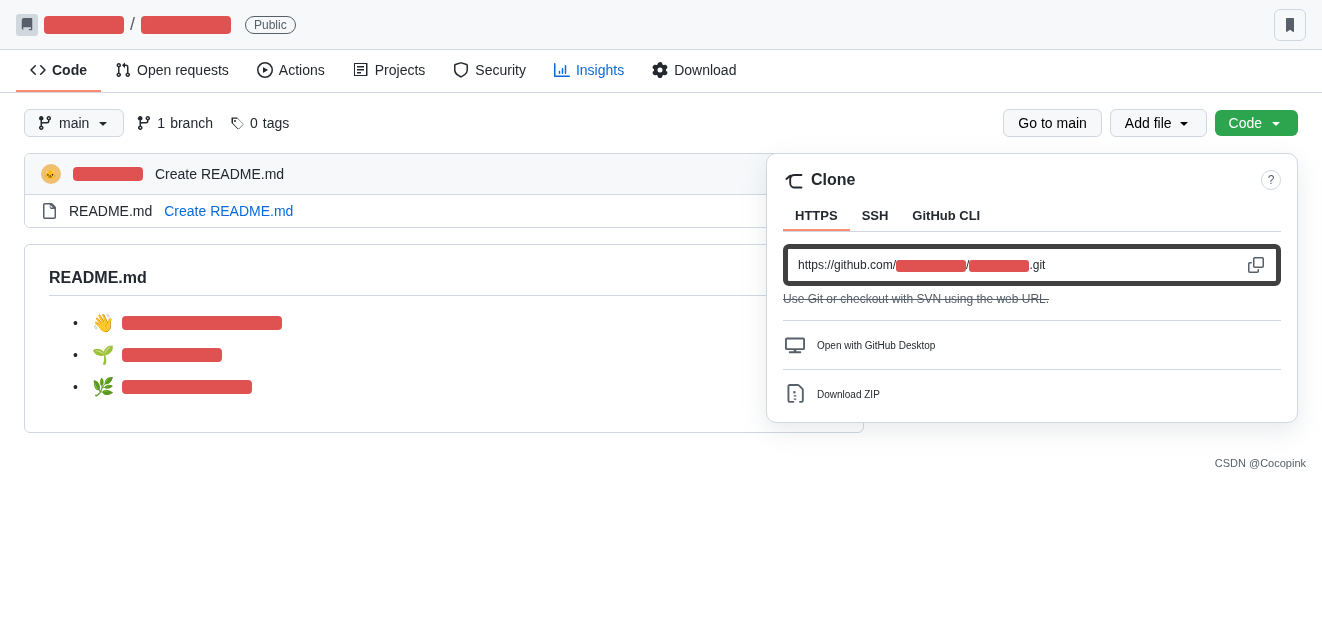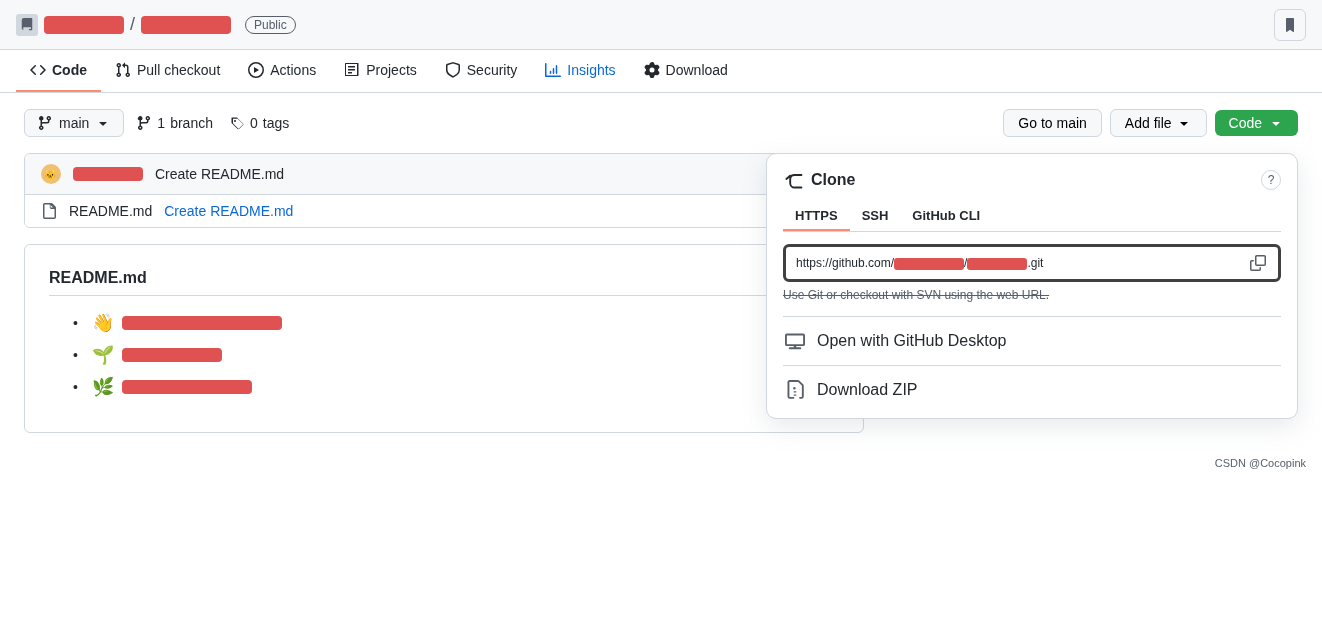--- a/index.html
+++ b/index.html
@@ -300,21 +300,21 @@
       color: #24292f;
       border-bottom: 2px solid transparent;
     }
     .clone-tab.active {
       border-bottom: 2px solid #fd8c73;
       color: #24292f;
     }
     .clone-url-box {
       display: flex;
       align-items: center;
-      border: 3px solid #404040;
+      border: 5px solid #404040;
       border-radius: 6px;
       padding: 6px 10px;
       margin-bottom: 6px;
       background: #fff;
       gap: 8px;
       justify-content: space-between;
     }
     .clone-url-text {
       flex: 1;
       font-size: 12px;
@@ -343,21 +343,21 @@
       margin-bottom: 14px;
       text-decoration: line-through;
     }
     .clone-action {
       display: flex;
       align-items: center;
       gap: 10px;
       padding: 12px 0;
       border-top: 1px solid #d0d7de;
       cursor: pointer;
-      font-size: 16px;
+      font-size: 10px;
       font-weight: 500;
     }
     .clone-action-icon {
       width: 24px; height: 24px;
       display: flex; align-items: center; justify-content: center;
       color: #57606a;
     }
     .clone-action:last-child { padding-bottom: 0; }
 
     
@@ -402,21 +402,21 @@
     </span>
     <span>Code</span>
   </div>
 
   <div class="nav-tab">
     <span class="nav-tab-icon">
       <svg width="16" height="16" viewBox="0 0 16 16" fill="currentColor">
           <path d="M7.177 3.073L9.573.677A.25.25 0 0110 .854v4.792a.25.25 0 01-.427.177L7.177 3.427a.25.25 0 010-.354zM3.75 2.5a.75.75 0 100 1.5.75.75 0 000-1.5zm-2.25.75a2.25 2.25 0 113 2.122v5.256a2.251 2.251 0 11-1.5 0V5.372A2.25 2.25 0 011.5 3.25zM11 2.5h-1V4h1a1 1 0 011 1v5.628a2.251 2.251 0 101.5 0V5A2.5 2.5 0 0011 2.5zm1 10.25a.75.75 0 111.5 0 .75.75 0 01-1.5 0zM3.75 12a.75.75 0 100 1.5.75.75 0 000-1.5z"></path>
         </svg>
     </span>
-    <span>Pull checkout</span>
+    <span>Open requests</span>
   </div>
 
   <div class="nav-tab">
     <span class="nav-tab-icon">
       <svg width="16" height="16" viewBox="0 0 16 16" fill="currentColor">
           <path d="M8 0a8 8 0 100 16A8 8 0 008 0zM1.5 8a6.5 6.5 0 1113 0 6.5 6.5 0 01-13 0zm4.879-2.773l4.264 2.559a.25.25 0 010 .428l-4.264 2.559A.25.25 0 016 10.559V5.442a.25.25 0 01.379-.215z"></path>
         </svg>
     </span>
     <span>Actions</span>
   </div>

